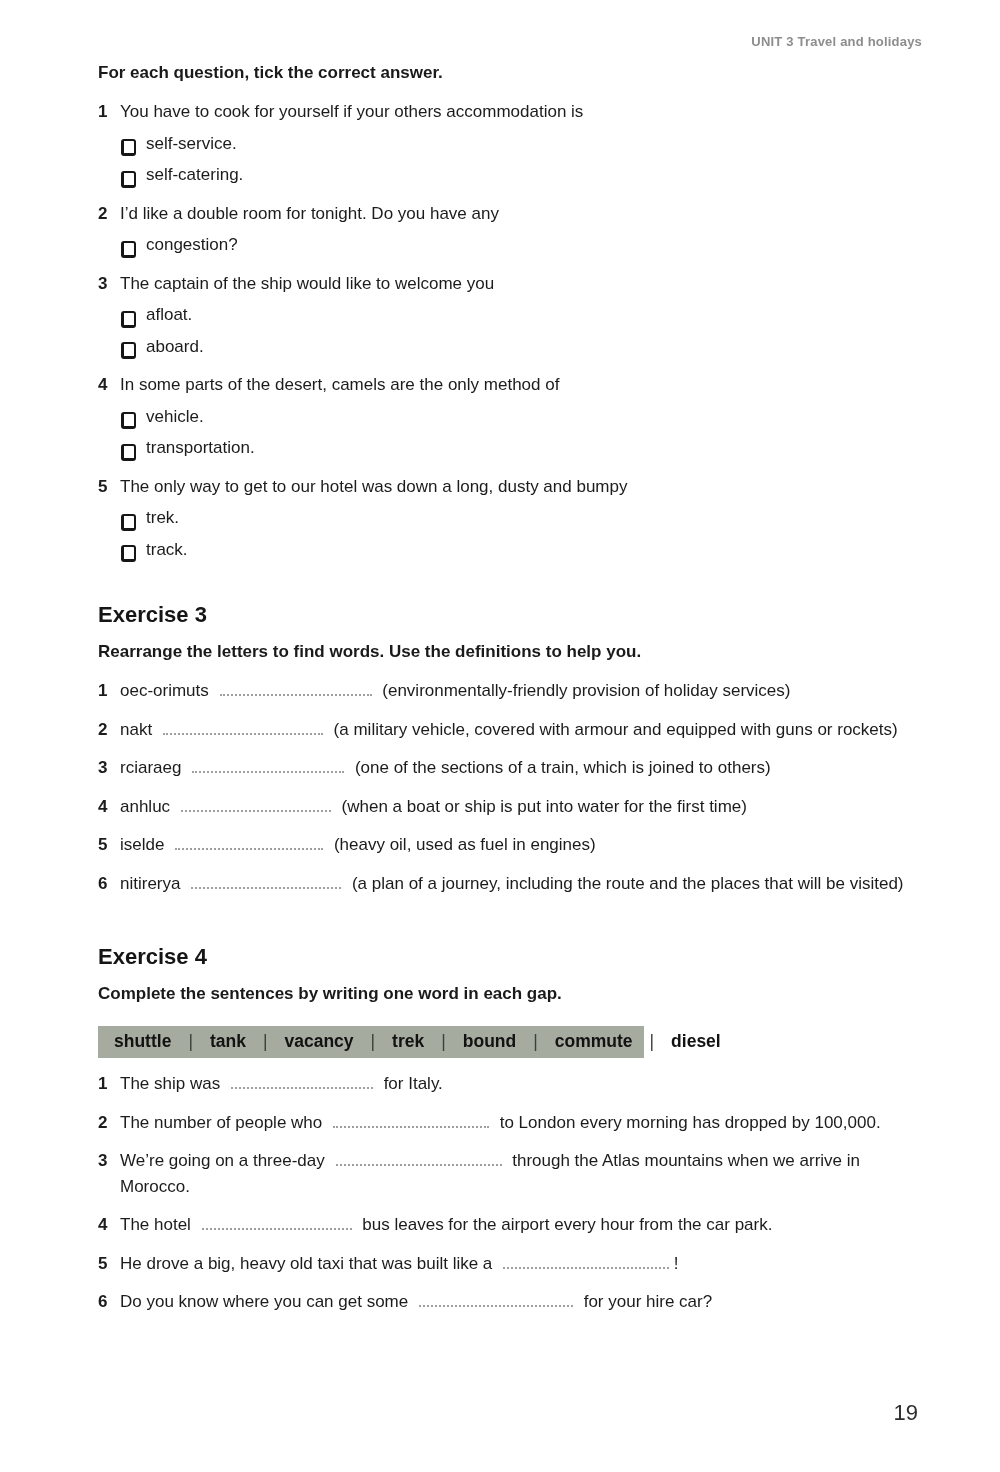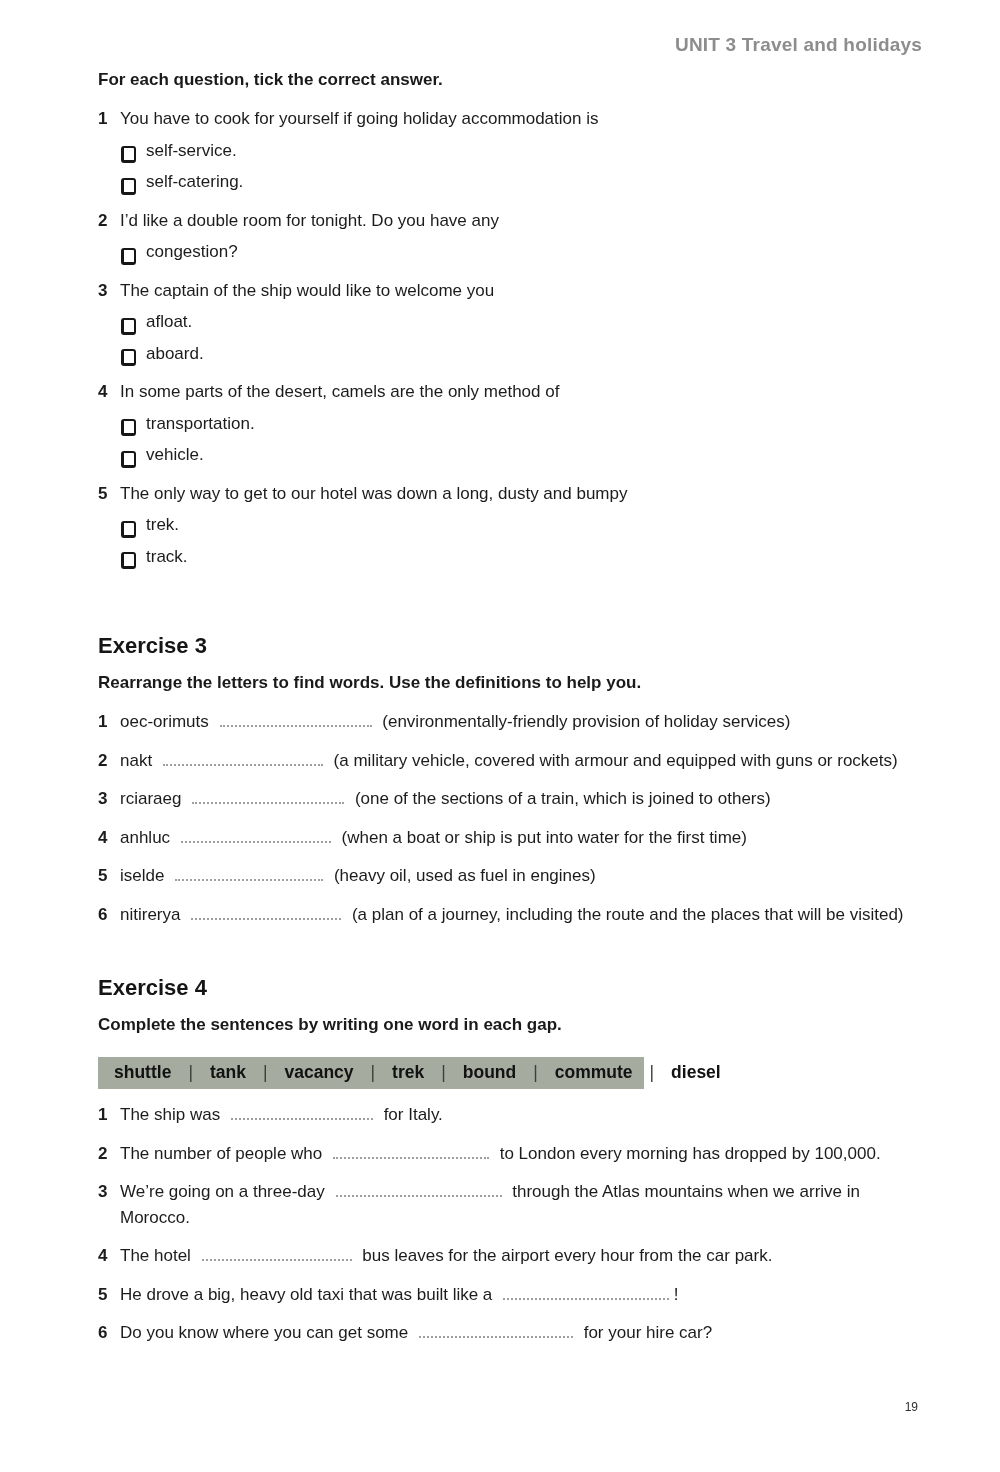--- a/index.html
+++ b/index.html
@@ -12,32 +12,32 @@
     background: #ffffff;
     font-family: "Liberation Sans", sans-serif;
     color: #1c1c1c;
     overflow: hidden;
   }
   .content {
     padding: 34px 78px 0 98px;
   }
   .unit-header {
     text-align: right;
-    font-size: 19px;
+    font-size: 13px;
     font-weight: bold;
     color: #8d8d8d;
     letter-spacing: 0.2px;
   }
   .ex-title {
     font-size: 22px;
     font-weight: bold;
     color: #151515;
   }
   .ex2-title { margin-top: 38px; }
-  .ex3-title { margin-top: 64px; }
+  .ex3-title { margin-top: 40px; }
   .ex4-title { margin-top: 48px; }
   .ex-instruction {
     font-size: 17px;
     font-weight: bold;
     margin-top: 14px;
     color: #1a1a1a;
   }
   .q-block { margin-top: 16px; }
   .q-row, .item-row {
     display: flex;
@@ -87,40 +87,40 @@
     font-size: 17.5px;
     font-weight: bold;
     color: #121212;
   }
   .wb-sep { color: #3c4039; font-weight: normal; }
   .s-block { margin-top: 10px; }
   .page-number {
     position: absolute;
     top: 1400px;
     right: 82px;
-    font-size: 12px;
+    font-size: 22px;
     color: #2e2e2e;
   }
 </style>
 </head>
 <body>
 
 <div class="page">
   <div class="content">
 
     <div class="unit-header">UNIT 3 Travel and holidays</div>
 
     <div class="ex-instruction">For each question, tick the correct answer.</div>
 
     <div class="q-block">
 
       <div class="q-row">
         <span class="num">1</span>
         <div class="q-body">
-          <div>You have to cook for yourself if going holiday accommodation is</div>
+          <div>You have to cook for yourself if your others accommodation is</div>
           <div class="opt">
             <span class="checkbox"></span>
             <span class="opt-label">self-service.</span>
           </div>
           <div class="opt">
             <span class="checkbox"></span>
             <span class="opt-label">self-catering.</span>
           </div>
         </div>
       </div>
@@ -150,25 +150,25 @@
           </div>
         </div>
       </div>
 
       <div class="q-row">
         <span class="num">4</span>
         <div class="q-body">
           <div>In some parts of the desert, camels are the only method of</div>
           <div class="opt">
             <span class="checkbox"></span>
+            <span class="opt-label">vehicle.</span>
+          </div>
+          <div class="opt">
+            <span class="checkbox"></span>
             <span class="opt-label">transportation.</span>
-          </div>
-          <div class="opt">
-            <span class="checkbox"></span>
-            <span class="opt-label">vehicle.</span>
           </div>
         </div>
       </div>
 
       <div class="q-row">
         <span class="num">5</span>
         <div class="q-body">
           <div>The only way to get to our hotel was down a long, dusty and bumpy</div>
           <div class="opt">
             <span class="checkbox"></span>

